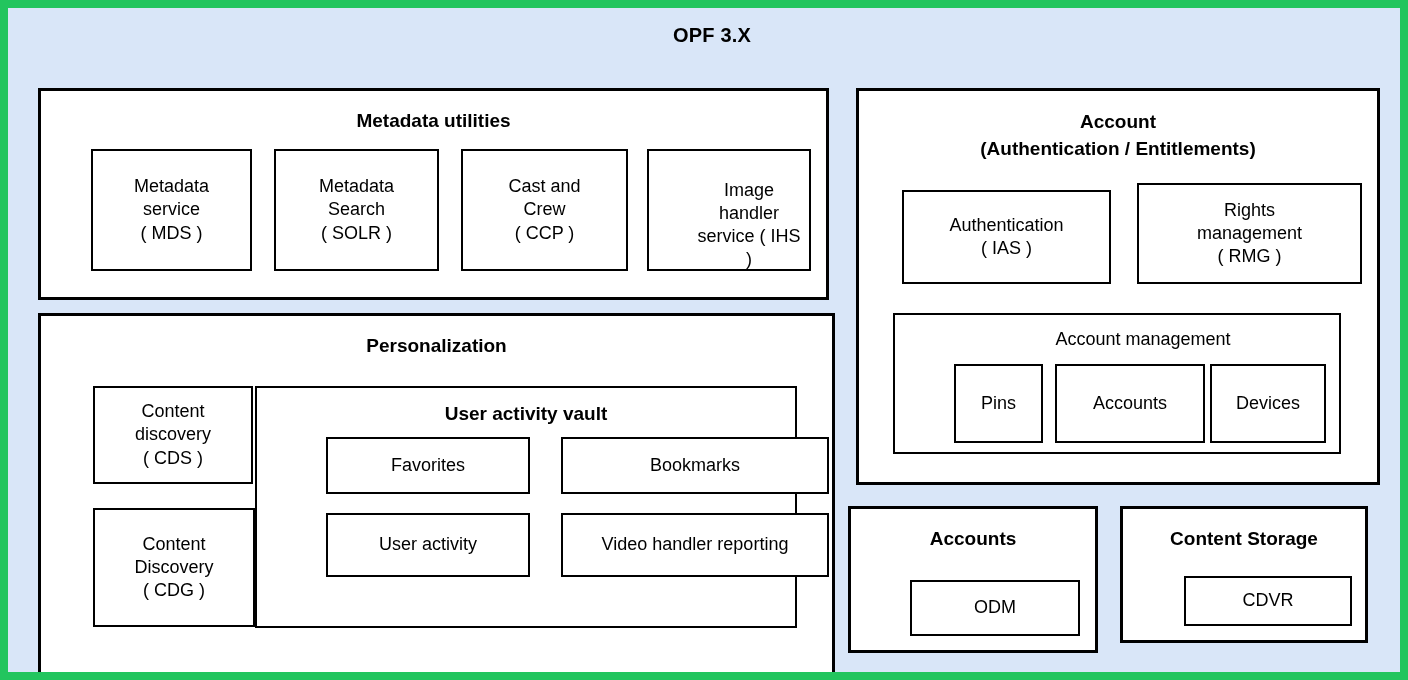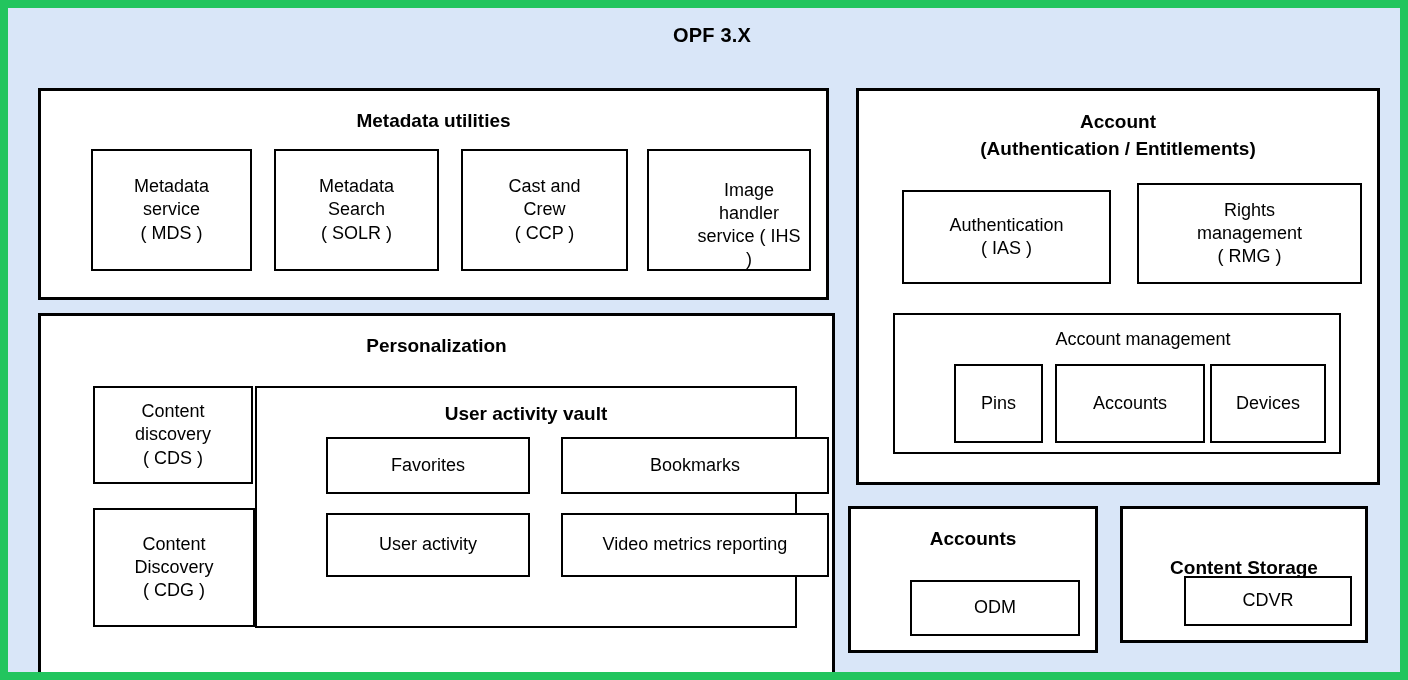--- a/index.html
+++ b/index.html
@@ -118,21 +118,21 @@
 
     <div class="abs subgroup" style="left:214px; top:70px; width:542px; height:242px;">
       <div class="abs group-title" style="left:0; top:13px; font-weight:bold; font-size:19px;">User activity vault</div>
 
       <div class="abs node" style="left:48px; top:49px; width:204px; height:57px;">Favorites</div>
 
       <div class="abs node" style="left:283px; top:49px; width:268px; height:57px;">Bookmarks</div>
 
       <div class="abs node" style="left:48px; top:125px; width:204px; height:64px;text-align:center;">User activity</div>
 
-      <div class="abs node" style="left:283px; top:125px; width:268px; height:64px;">Video metrics reporting</div>
+      <div class="abs node" style="left:283px; top:125px; width:268px; height:64px;">Video handler reporting</div>
     </div>
   </div>
 
   <div class="abs panel" style="left:848px; top:80px; width:524px; height:397px;">
     <div class="abs panel-title" style="left:0; top:18px;">Account</div>
     <div class="abs panel-title" style="left:0; top:45px;">(Authentication / Entitlements)</div>
 
     <div class="abs node" style="left:22px; top:99px; width:209px; height:94px;">Authentication
 ( IAS )</div>
 
@@ -151,18 +151,18 @@
     </div>
   </div>
 
   <div class="abs panel" style="left:840px; top:498px; width:250px; height:147px;">
     <div class="abs panel-title" style="left:0; top:17px;">Accounts</div>
 
     <div class="abs node" style="left:38px; top:71px; width:170px; height:56px;">ODM</div>
   </div>
 
   <div class="abs panel" style="left:1112px; top:498px; width:248px; height:137px;">
-    <div class="abs panel-title" style="left:0; top:17px;margin-top:29px;">Content Storage</div>
+    <div class="abs panel-title" style="left:0; top:17px;">Content Storage</div>
 
     <div class="abs node" style="left:40px; top:67px; width:168px; height:50px;">CDVR</div>
   </div>
 
 </div>
 
 </body></html>

